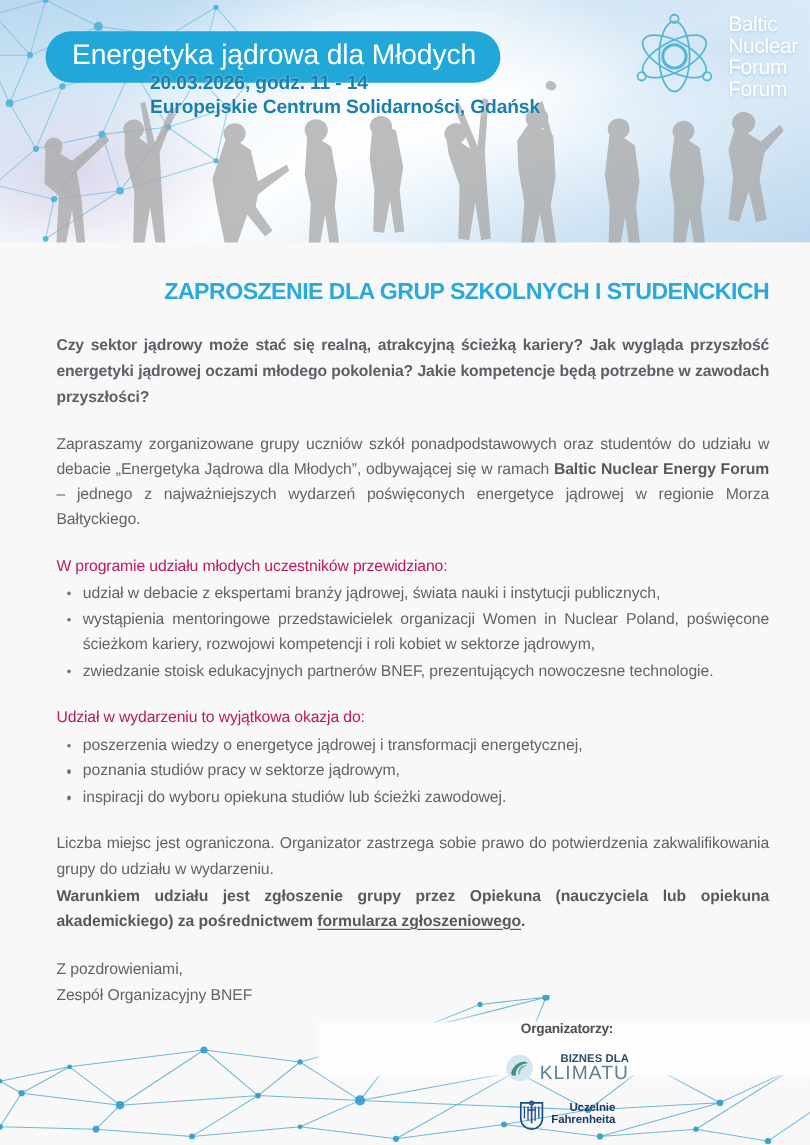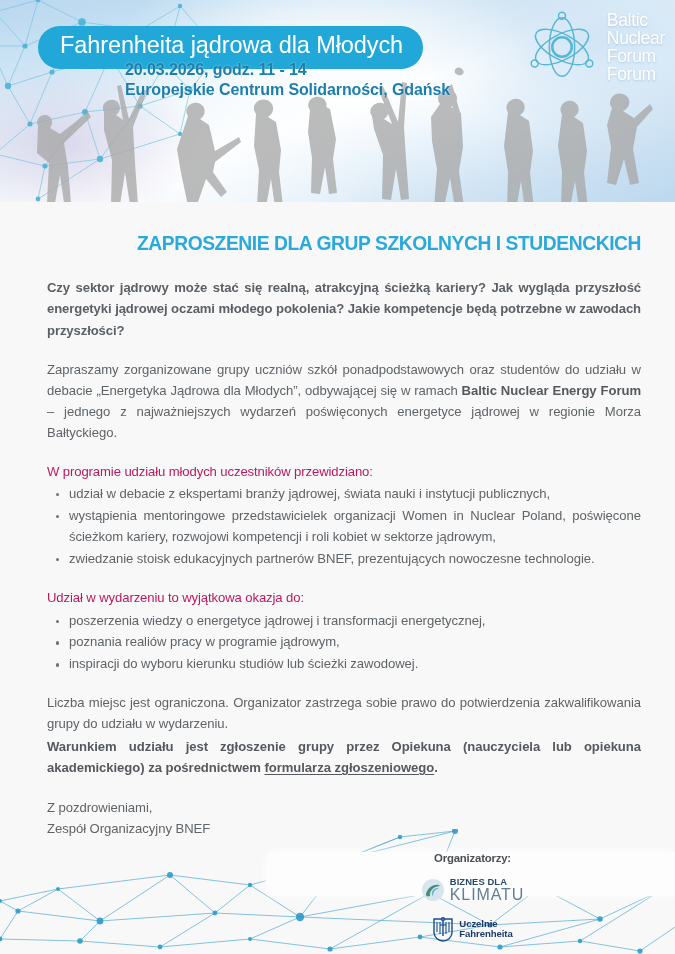--- a/index.html
+++ b/index.html
@@ -231,21 +231,21 @@
   .org-label {
     font-size: 11.4px;
     font-weight: 700;
     color: #4b4f54;
     letter-spacing: -0.2px;
     white-space: nowrap;
   }
   .org-logo { display: flex; align-items: center; gap: 5px; }
   .org-logo svg { flex: 0 0 auto; display: block; }
   .logo-txt { line-height: 1.02; white-space: nowrap; }
-  .logo-txt .l1 { display: block; }
+  .logo-txt .l1 { display: block; text-align: right; }
   .logo-txt .l2 { display: block; }
 
   .bdk .l1 { font-size: 9.4px; font-weight: 700; color: #2a4a6b; letter-spacing: 0.1px; }
   .bdk .l2 { font-size: 16px; font-weight: 400; color: #5f7f93; letter-spacing: 0.9px; }
 
   .uf .l1 { font-size: 9.6px; font-weight: 700; color: #1b3a6b; letter-spacing: -0.1px; }
   .uf .l2 { font-size: 9.6px; font-weight: 700; color: #1b3a6b; letter-spacing: -0.1px; }
 
   .gcn .l1 { font-size: 7.6px; font-weight: 700; color: #2d3740; letter-spacing: 0.1px; }
   .gcn .l2 { font-size: 7.6px; font-weight: 400; color: #59626a; letter-spacing: 0.1px; }
@@ -313,21 +313,21 @@
 
         <path d="M508 48 c-5-7 3-15 10-13 8 2 9 12 2 16 l9 6 4 30 -3 22 4 36 -9 1 -4-29 -5 29 -9-1 1-37 -4-26 z"></path>
 
         <path d="M562 50 c-5-7 3-15 10-13 8 2 9 12 2 16 l9 6 4 28 -3 22 4 34 -9 1 -4-27 -5 27 -9-1 1-35 -4-26 z"></path>
 
         <path d="M612 44 c-6-8 3-17 11-14 9 3 8 14 0 17 l11 7 16-14 3 5 -16 18 -4 22 6 34 -9 2 -6-26 -8 26 -9-2 4-36 -4-22 z"></path>
       </g>
     </svg>
 
     <div class="title-pill">
-      <span class="title-pill-text">Fahrenheita jądrowa dla Młodych</span>
+      <span class="title-pill-text">Energetyka jądrowa dla Młodych</span>
     </div>
 
     <div class="hero-meta">
       <div>20.03.2026, godz. 11 - 14</div>
       <div>Europejskie Centrum Solidarności, Gdańsk</div>
     </div>
 
     <div class="bnef">
       <svg class="bnef-atom" viewBox="0 0 80 80" fill="none">
         <g stroke="#57b6d4" stroke-width="1.5">
@@ -360,22 +360,22 @@
     <div class="sec-title">W programie udziału młodych uczestników przewidziano:</div>
     <ul class="bullets">
       <li>udział w debacie z ekspertami branży jądrowej, świata nauki i instytucji publicznych,</li>
       <li>wystąpienia mentoringowe przedstawicielek organizacji Women in Nuclear Poland, poświęcone ścieżkom kariery, rozwojowi kompetencji i roli kobiet w sektorze jądrowym,</li>
       <li>zwiedzanie stoisk edukacyjnych partnerów BNEF, prezentujących nowoczesne technologie.</li>
     </ul>
 
     <div class="sec-title">Udział w wydarzeniu to wyjątkowa okazja do:</div>
     <ul class="bullets">
       <li>poszerzenia wiedzy o energetyce jądrowej i transformacji energetycznej,</li>
-      <li>poznania realiów pracy w programie jądrowym,</li>
-      <li>inspiracji do wyboru kierunku studiów lub ścieżki zawodowej.</li>
+      <li>poznania studiów pracy w sektorze jądrowym,</li>
+      <li>inspiracji do wyboru opiekuna studiów lub ścieżki zawodowej.</li>
     </ul>
 
     <p class="para tight">Liczba miejsc jest ograniczona. Organizator zastrzega sobie prawo do potwierdzenia zakwalifikowania grupy do udziału w wydarzeniu.</p>
 
     <p class="para"><b>Warunkiem udziału jest zgłoszenie grupy przez Opiekuna (nauczyciela lub opiekuna akademickiego) za pośrednictwem </b><a class="inline-link" href="#">formularza zgłoszeniowego</a><b>.</b></p>
 
     <div class="signoff">
       <div>Z pozdrowieniami,</div>
       <div>Zespół Organizacyjny BNEF</div>
     </div>

